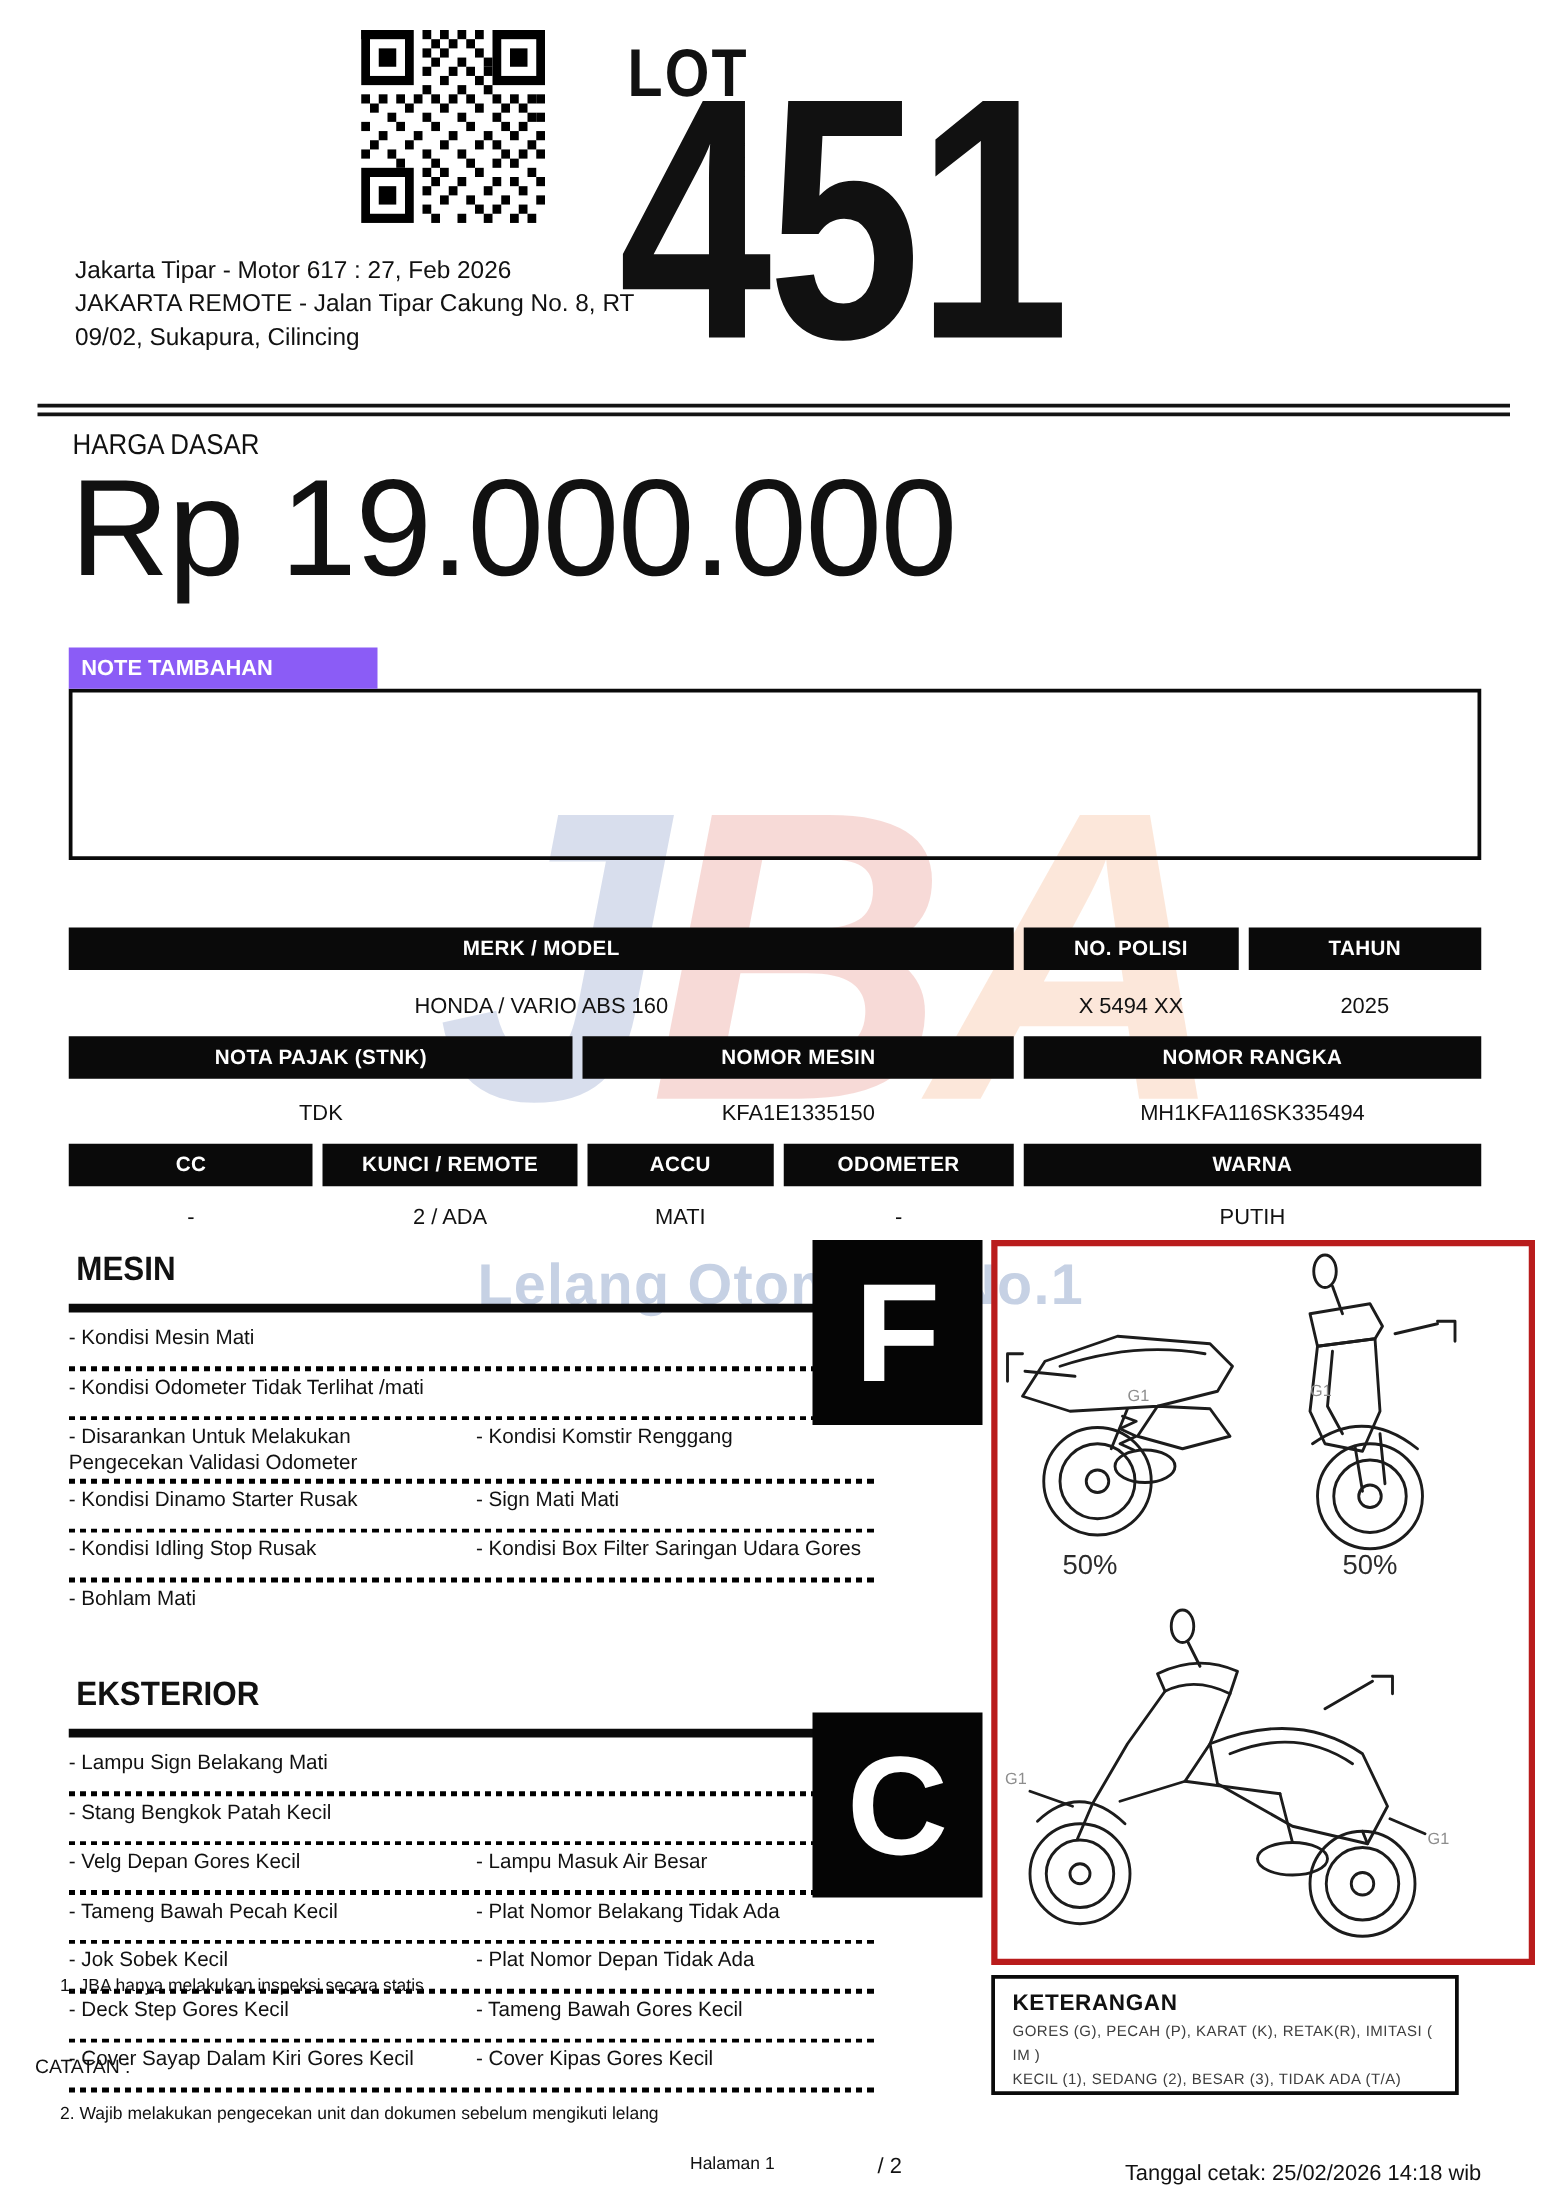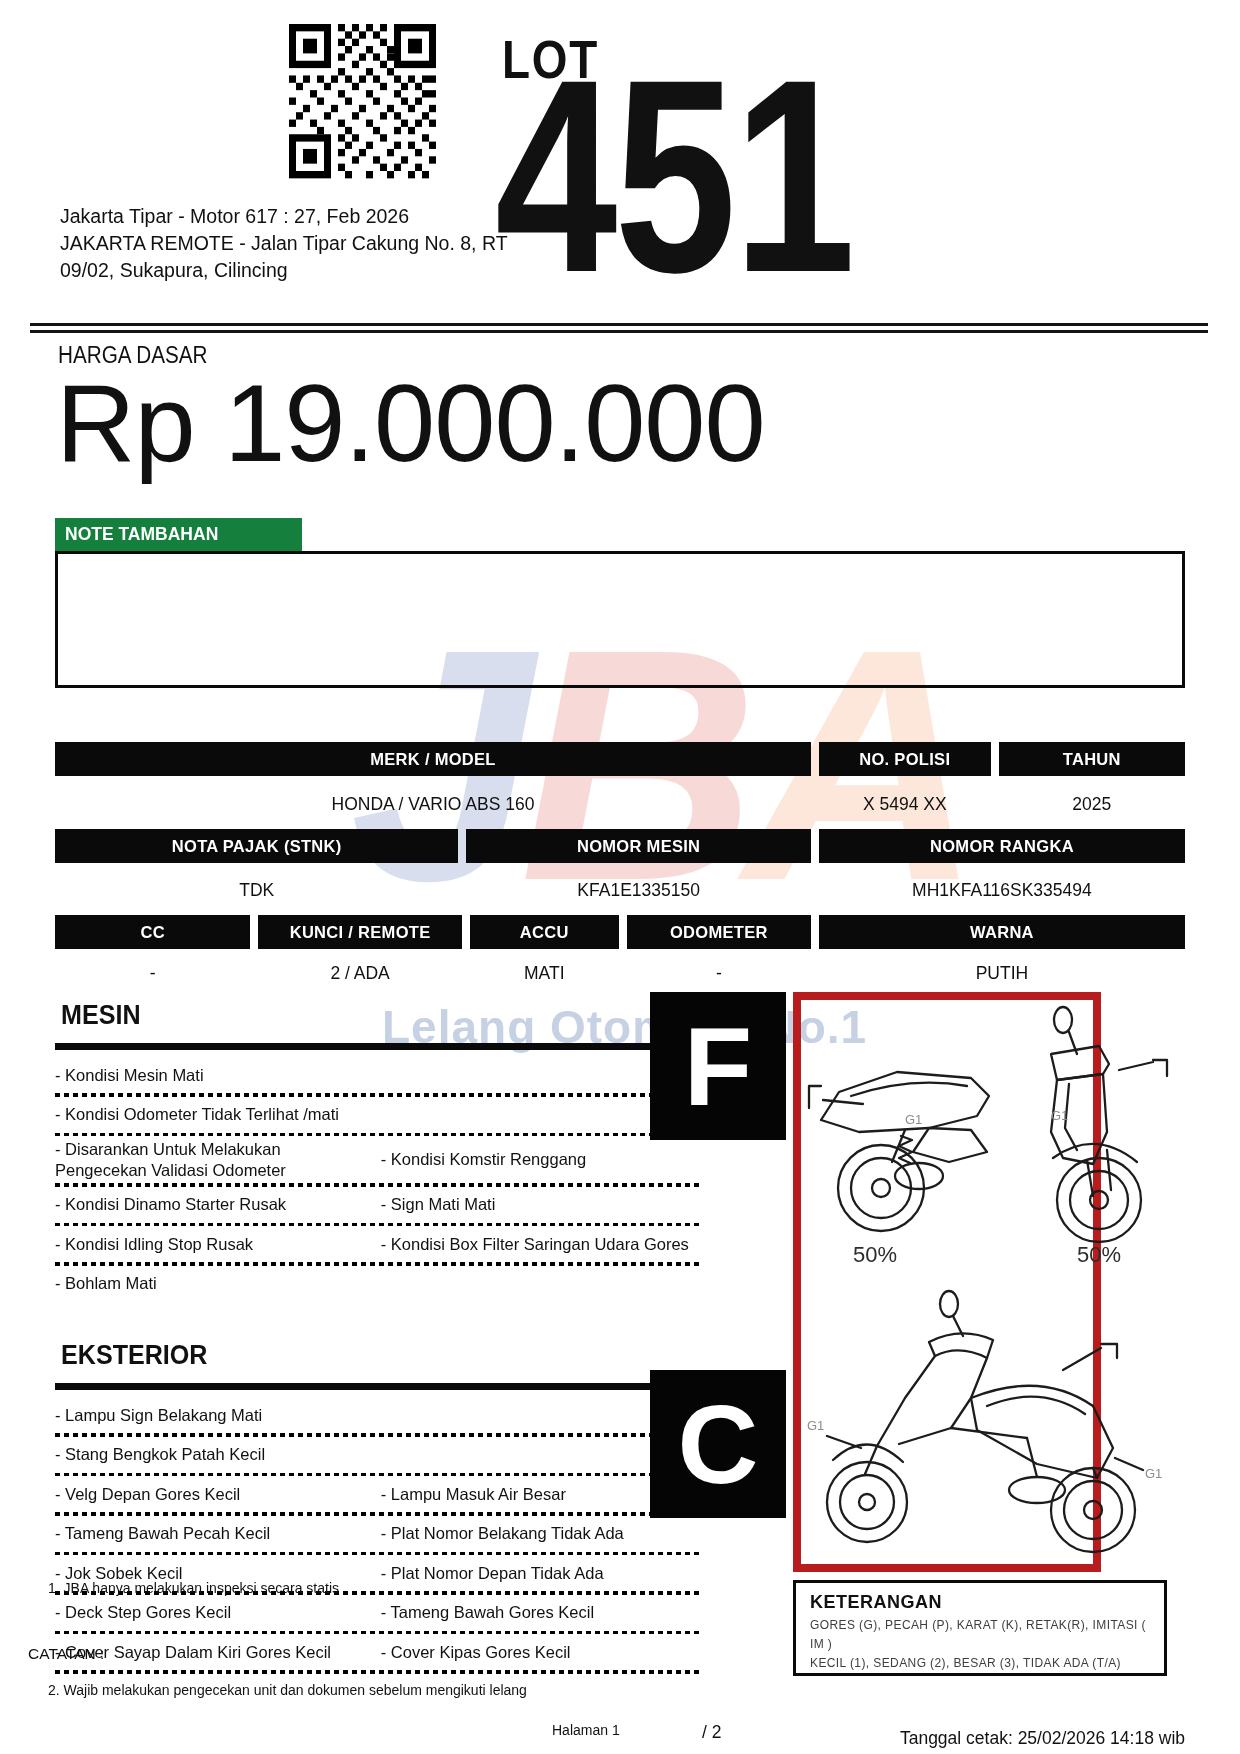--- a/index.html
+++ b/index.html
@@ -52,51 +52,51 @@
   .double-rule { position:absolute; left:30px; top:323px; width:1178px; height:10px; z-index:2;
     border-top:3px solid #141414; border-bottom:3px solid #141414; }
 
   
   .harga-label { position:absolute; left:58px; top:342px; z-index:2; font-size:23px;
     transform:scaleX(.9); transform-origin:left top; }
   .price { position:absolute; left:56px; top:368px; z-index:2; font-size:110px; font-weight:400;
     letter-spacing:-1px; line-height:1; }
 
   
-  .note-tab { position:absolute; left:55px; top:518px; width:247px; height:33px; background:#15803d; z-index:3;
+  .note-tab { position:absolute; left:55px; top:518px; width:247px; height:33px; background:#8b5cf6; z-index:3;
     color:#fff; font-weight:bold; font-size:17.5px; padding:6px 0 0 10px; }
   .note-box { position:absolute; left:55px; top:551px; width:1130px; height:137px; border:3px solid #0a0a0a; z-index:2; background:transparent; }
 
   
   .trow { position:absolute; left:55px; width:1130px; display:flex; justify-content:space-between; z-index:2; }
   .th { background:#0a0a0a; color:#fff; font-weight:bold; font-size:16.5px; height:34px;
     display:flex; align-items:center; justify-content:center; letter-spacing:.3px; }
   .td { font-size:17.5px; display:flex; align-items:center; justify-content:center; height:100%; }
   .r1c1{width:66.9%}.r1c2{width:15.2%}.r1c3{width:16.5%}
   .r2c1{width:35.7%}.r2c2{width:30.5%}.r2c3{width:32.4%}
   .r3c1{width:17.3%}.r3c2{width:18%}.r3c3{width:13.2%}.r3c4{width:16.3%}.r3c5{width:32.4%}
   .vrow { height:42px; }
 
   
   .section { position:absolute; left:55px; width:645px; z-index:2; }
   .sec-title { font-size:27px; font-weight:bold; transform:scaleX(.93); transform-origin:left; margin:0 0 12px 6px; }
   .sec-rule { height:7px; background:#0a0a0a; margin-bottom:8px; }
-  .itemrow { display:flex; align-items:center; min-height:34px; font-size:16.5px; padding:2px 0; }
+  .itemrow { display:flex; min-height:34px; font-size:16.5px; padding:2px 0; }
   .itemrow .l { width:50.5%; padding-right:8px; line-height:1.25; }
   .itemrow .r { width:49.5%; line-height:1.25; }
   .rowsep { height:3.5px; margin:1px 0;
     background:repeating-linear-gradient(90deg,#000 0 5px,transparent 5px 9px); }
 
   .grade { position:absolute; width:136px; height:148px; background:#050505; color:#fff; z-index:3;
     display:flex; align-items:center; justify-content:center; font-size:112px; font-weight:bold; }
   .grade-f { left:650px; top:992px; }
   .grade-c { left:650px; top:1370px; }
 
   
-  .bike-box { position:absolute; left:793px; top:992px; width:308px; height:580px; border:8px solid #b91c1c; z-index:2; background:transparent; }
+  .bike-box { position:absolute; left:793px; top:992px; width:435px; height:580px; border:5px solid #b91c1c; z-index:2; background:transparent; }
   .bike-box svg { display:block; }
   .sketch { stroke:#1c1c1c; fill:none; stroke-width:2.3; stroke-linejoin:round; stroke-linecap:round; }
   .gcode { fill:#8d8d8d; font-size:13px; font-family:"Liberation Sans",sans-serif; }
   .pct { fill:#2c2c2c; font-size:22px; font-family:"Liberation Sans",sans-serif; }
 
   .ket-box { position:absolute; left:793px; top:1580px; width:374px; height:96px; border:3px solid #0a0a0a; z-index:2;
     padding:9px 14px; background:#fff; }
   .ket-title { font-size:18px; font-weight:bold; letter-spacing:.5px; margin-bottom:3px; }
   .ket-line { font-size:12px; color:#3e3e3e; letter-spacing:.4px; line-height:1.6; }
 

